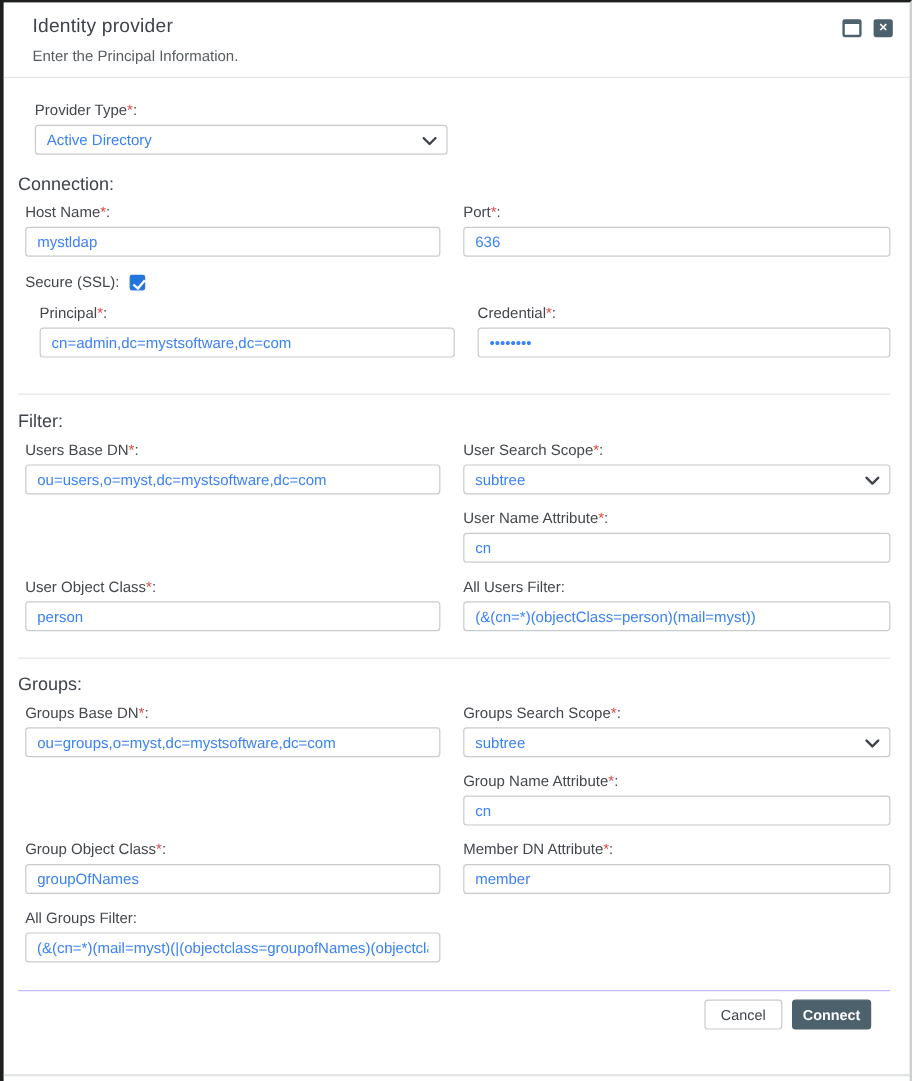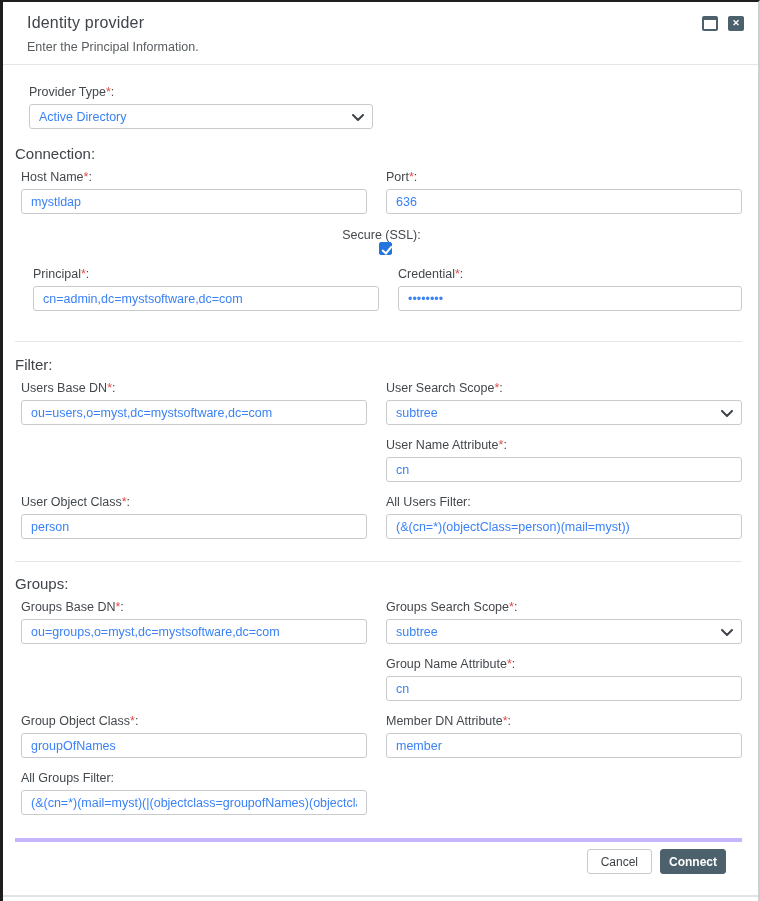--- a/index.html
+++ b/index.html
@@ -52,21 +52,21 @@
   .checkbox {
     width:13px; height:13px; border-radius:2px; margin-left:8px;
     border:1px solid #9aa0a5; background:#fff; position:relative; cursor:pointer;
   }
   .checkbox[data-checked="true"] { background:#2175dc; border-color:#2175dc; }
   .checkbox[data-checked="true"]::after {
     content:""; position:absolute; left:4px; top:1px; width:4px; height:8px;
     border:solid #fff; border-width:0 2px 2px 0; transform:rotate(40deg);
   }
   .footer {
-    margin-top:23px; border-top:4px solid #c4b5fd;
+    margin-top:23px; border-top:1px solid #c4b5fd;
     padding:7px 16px 0 0; display:flex; justify-content:flex-end; gap:8px;
   }
   .btn {
     height:25px; font-size:12px; border-radius:3px; cursor:pointer;
     font-family:"Liberation Sans", sans-serif;
   }
   .btn-cancel { background:#fff; border:1px solid #c8cacc; color:#3f444a; padding:0 13px; }
   .btn-connect { background:#4d616c; border:1px solid #4d616c; color:#fff; font-weight:bold; padding:0 8px; }
   .bottom-strip { position:absolute; left:0; right:0; bottom:4px; border-top:2px solid #e2e3e4; }
   .mt-sep { margin-top:30px; }
@@ -105,21 +105,21 @@
     <div class="col-l">
       <label class="field-label"><span>Host Name</span><span class="req">*</span><span>:</span></label>
       <input class="text-input" type="text" value="mystldap" style="">
     </div>
     <div class="col-r">
       <label class="field-label"><span>Port</span><span class="req">*</span><span>:</span></label>
       <input class="text-input" type="text" value="636" style="">
     </div>
   </div>
 
-  <div class="ssl-row" style="margin-top:14px;flex-direction:column;">
+  <div class="ssl-row" style="margin-top:14px;">
     <span class="field-label">Secure (SSL):</span>
     <span class="checkbox" data-checked="true"></span>
   </div>
 
   <div class="row" style="margin-top:12px;margin-left:12px;">
     <div class="col-l">
       <label class="field-label"><span>Principal</span><span class="req">*</span><span>:</span></label>
       <input class="text-input" type="text" value="cn=admin,dc=mystsoftware,dc=com" style="">
     </div>
     <div class="col-r">

